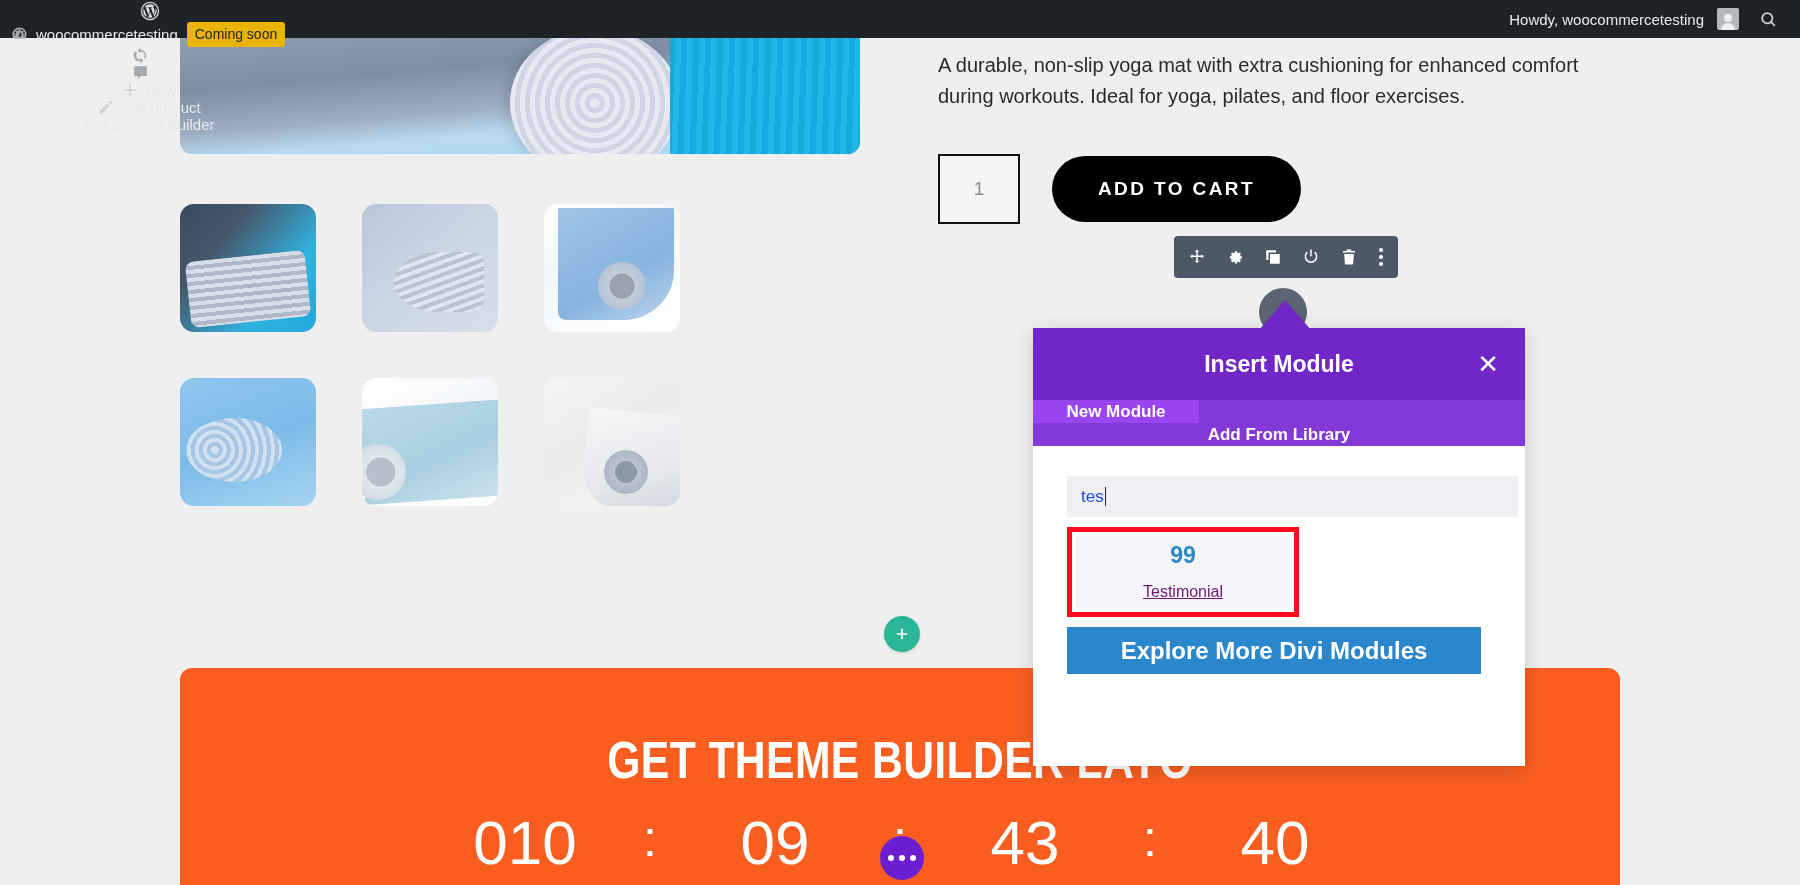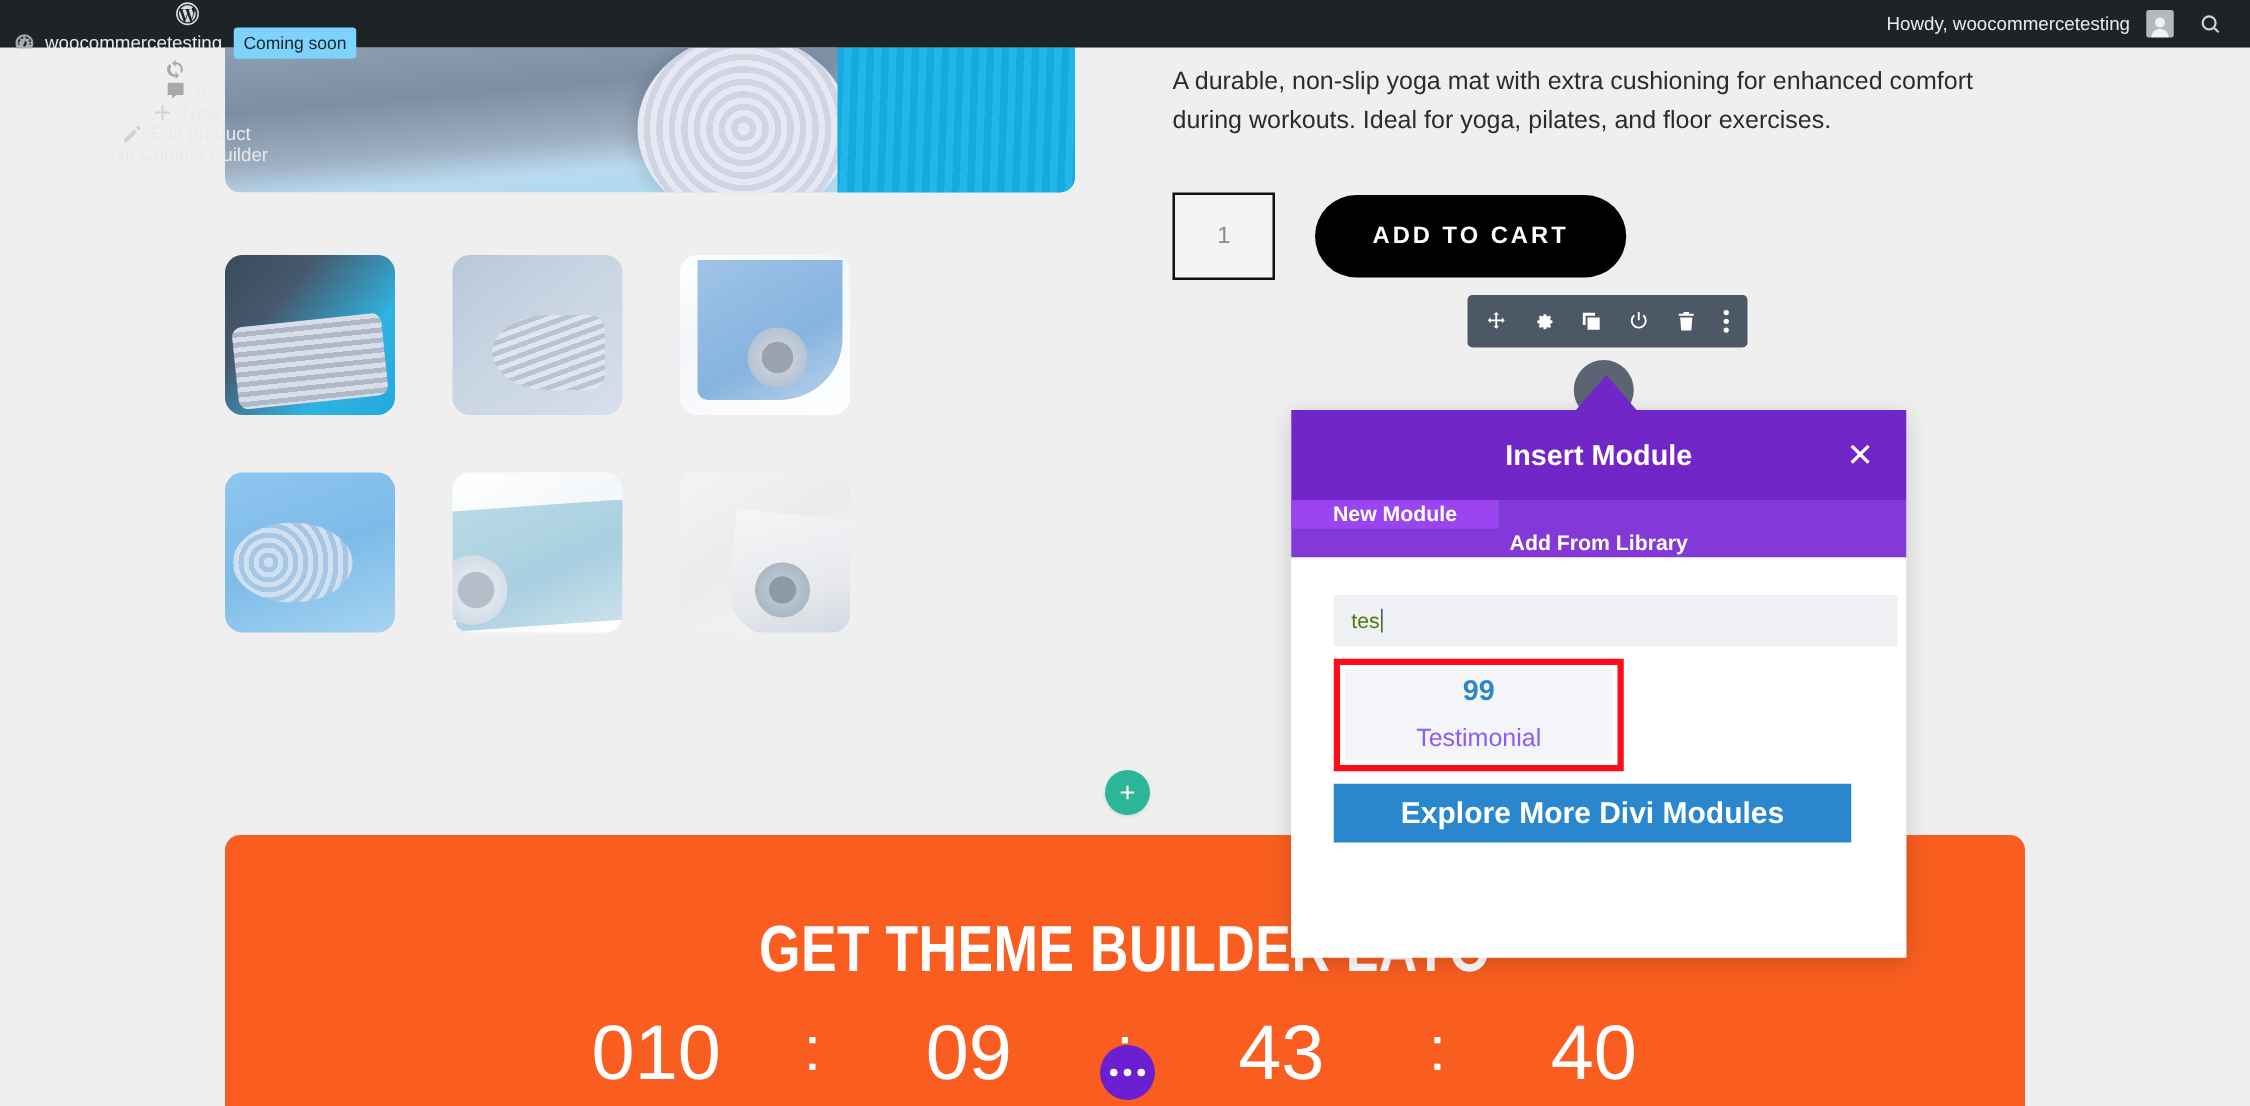--- a/index.html
+++ b/index.html
@@ -25,21 +25,21 @@
   .ab-right { display: flex; align-items: center; height: 100%; margin-left: auto; padding-right: 12px; }
   .ab-item {
     display: flex; align-items: center; gap: 7px;
     height: 100%; padding: 0 10px;
     color: #e8eaea; white-space: nowrap;
   }
   .ab-item:first-child { padding-left: 12px; }
   .wp-logo svg { display: block; }
   .dash-icon svg, .ab-ico svg { display: block; }
   .coming-soon {
-    background: #7dd3fc; color: #1d2327;
+    background: #eab308; color: #1d2327;
     font-size: 14px; line-height: 1;
     padding: 5px 8px 6px; border-radius: 3px;
     margin: 0 2px;
   }
   .ab-count { font-size: 15px; }
   .avatar-box {
     width: 22px; height: 22px; background: #b4b9be;
     border-radius: 2px; display: flex;
     align-items: flex-end; justify-content: center;
     overflow: hidden; margin-left: 6px;
@@ -215,36 +215,36 @@
   .modal-tab {
     display: flex; align-items: center; justify-content: center;
     color: #fff; font-size: 17px; font-weight: bold;
     padding: 0 28px; height: 100%;
   }
   .modal-tab.active { background: #9b45f0; width: 166px; padding: 0; }
   .modal-body { flex: 1; background: #fff; padding: 30px 34px 0; }
   .mod-search {
     width: 451px; height: 41px; background: #eef0f3;
     border: none; padding: 0 14px;
-    font-size: 17px; color: #4d7c0f;
+    font-size: 17px; color: #1d4ed8;
     font-family: "Liberation Sans", sans-serif;
     display: flex; align-items: center;
   }
   .caret { display:inline-block; width:1px; height:19px; background:#2b2b2b; margin-left:1px; }
   .hl-box {
     margin-top: 10px; width: 232px;
     border: 5px solid #fc0d1b; padding: 4px;
   }
   .mod-card {
     background: #f3f5f8; height: 72px;
     display: flex; flex-direction: column;
     align-items: center; justify-content: center; gap: 16px;
   }
   .mod-card .q { color: #2e88c6; font-size: 23px; font-weight: bold; line-height: 1; }
-  .mod-card .nm { font-size: 20px; color: #8b5cf6; }
+  .mod-card .nm { font-size: 16px; color: #701a75; text-decoration: underline; }
   .explore-btn {
     margin-top: 10px; width: 414px; height: 47px;
     background: #2b87cd; color: #ffffff;
     font-size: 24px; font-weight: bold;
     display:flex; align-items:center; justify-content:center;
   }
 </style>
 </head>
 <body>
 

